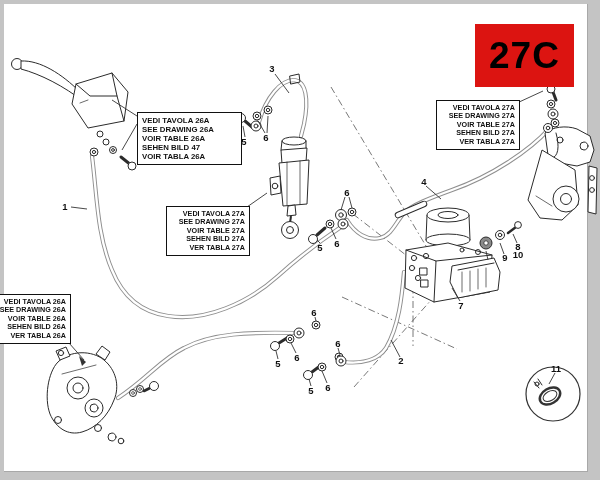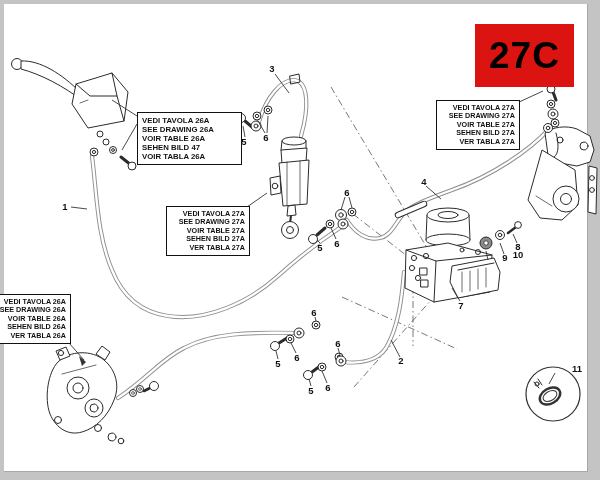--- a/index.html
+++ b/index.html
@@ -312,16 +312,16 @@
   <div class="callout" style="left:314px;top:313px;">6</div>
   <div class="callout" style="left:278px;top:364px;">5</div>
   <div class="callout" style="left:297px;top:358px;">6</div>
   <div class="callout" style="left:338px;top:344px;">6</div>
   <div class="callout" style="left:311px;top:391px;">5</div>
   <div class="callout" style="left:328px;top:388px;">6</div>
   <div class="callout" style="left:461px;top:306px;">7</div>
   <div class="callout" style="left:518px;top:247px;">8</div>
   <div class="callout" style="left:505px;top:258px;">9</div>
   <div class="callout" style="left:489px;top:255px;margin-left:29px;">10</div>
-  <div class="callout" style="left:577px;top:369px;">11</div>
+  <div class="callout" style="left:556px;top:369px;">11</div>
 
   <div id="badge">27C</div>
 </div>
 
 </body></html>

